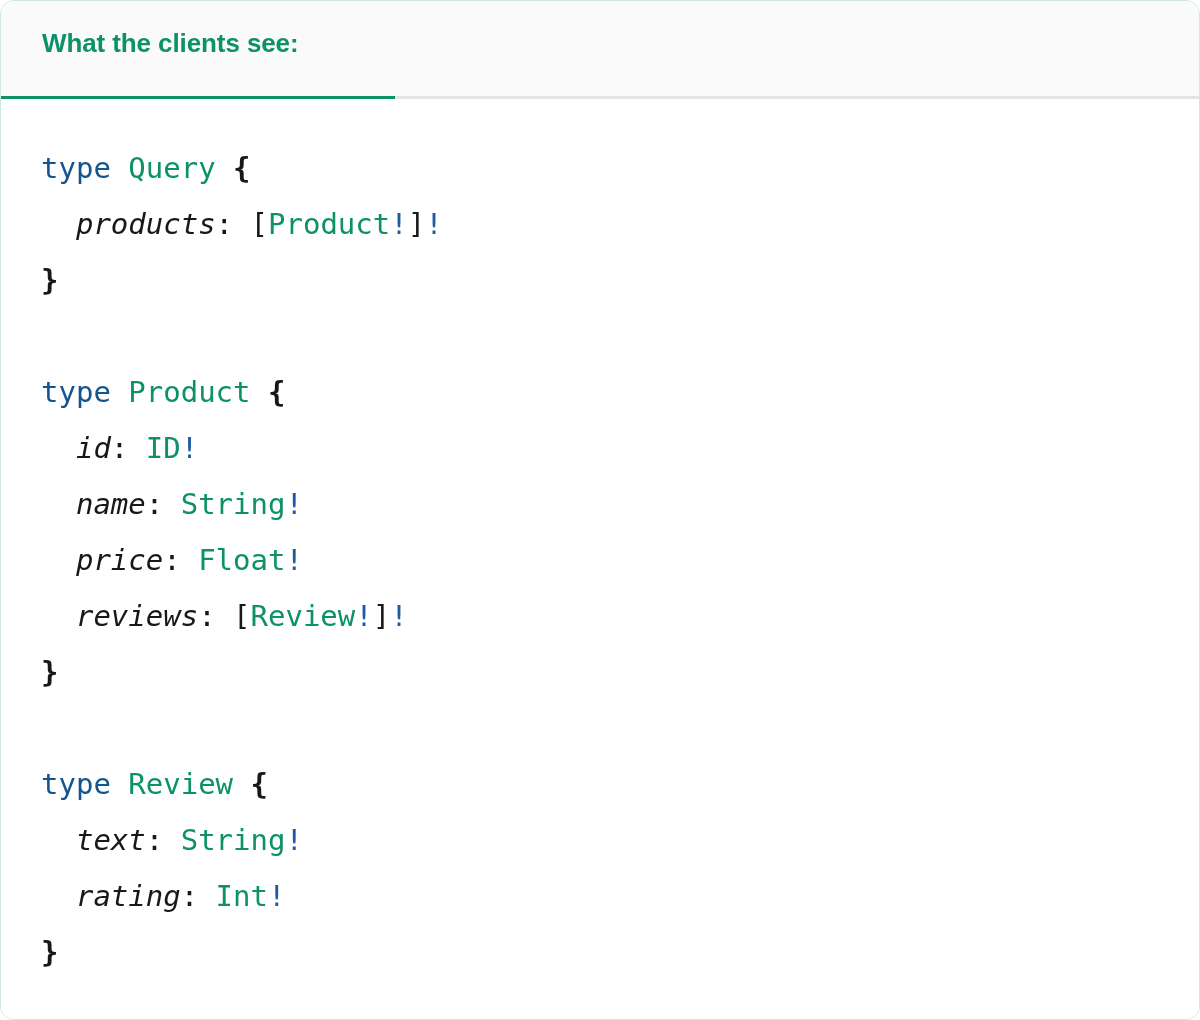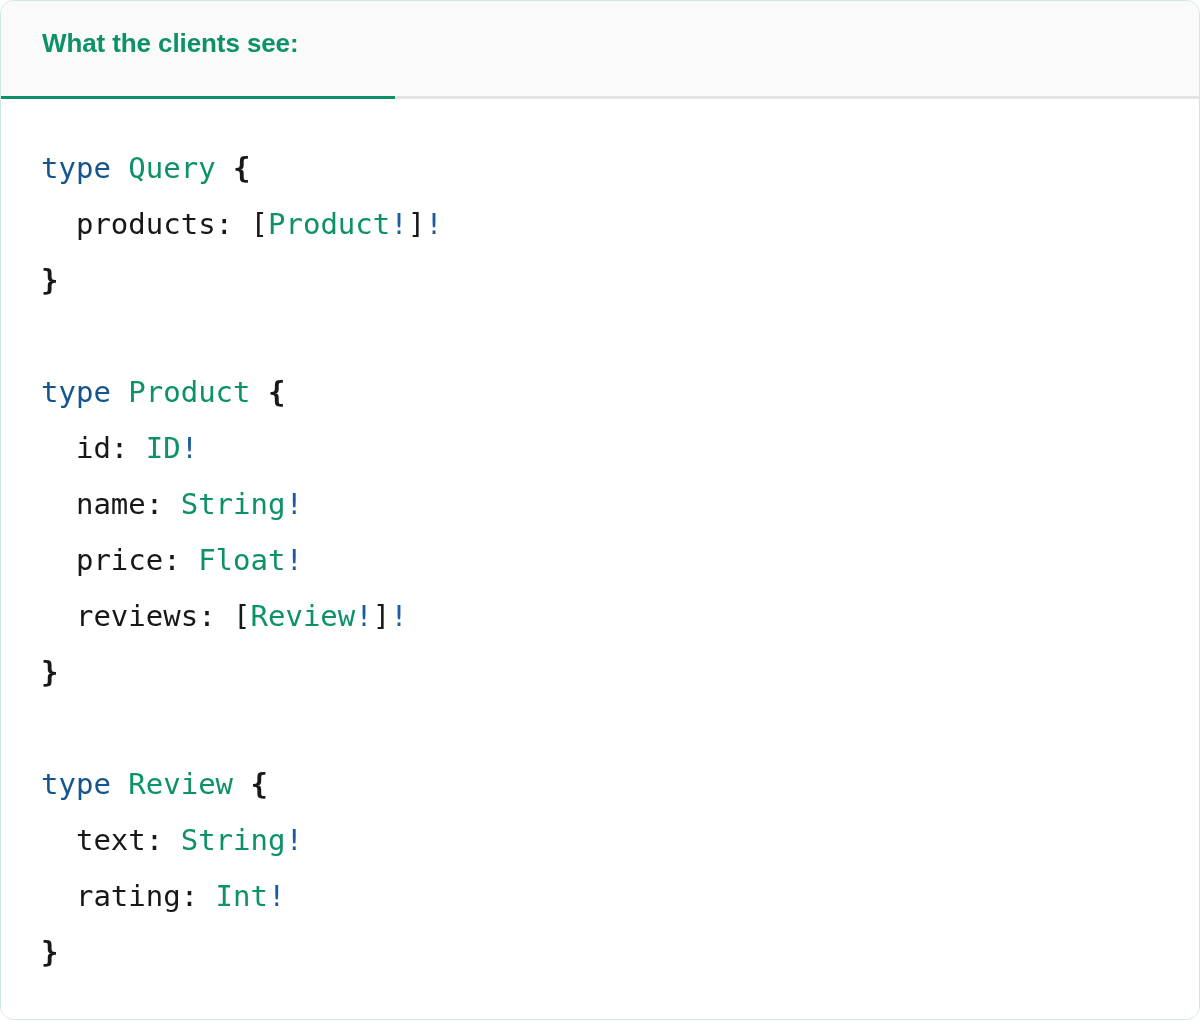--- a/index.html
+++ b/index.html
@@ -87,21 +87,21 @@
     -webkit-font-smoothing: antialiased;
   }
   pre.code .ln {
     display: block;
     min-height: 56px;
   }
   .tok-kw   { color: #14558f; }
   .tok-type { color: #0d9168; }
   .tok-bang { color: #1c5c9e; }
   .tok-punct{ color: #18181b; }
-  .tok-field{ color: #18181b; }
+  .tok-field{ color: #18181b; font-style: italic; }
   .tok-brace{ color: #18181b; font-weight: 700; }
 </style>
 </head>
 <body>
 
 <div class="panel" style="border-color: rgb(205, 232, 220); background: rgb(255, 255, 255);">
 
   <div class="tabbar" style="background: rgb(250, 250, 250); border-bottom-color: rgb(228, 228, 228);">
     <div class="tab">
       <span class="tab-label" style="color: rgb(13, 145, 104);">What the clients see:</span>

